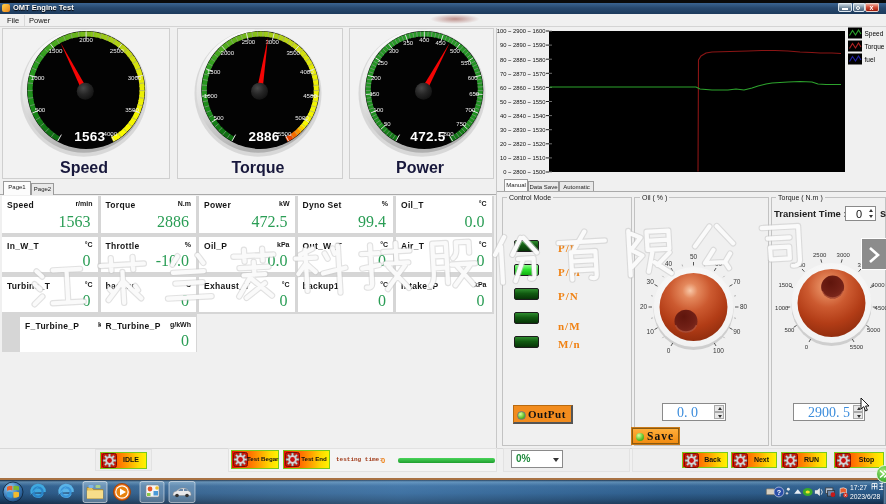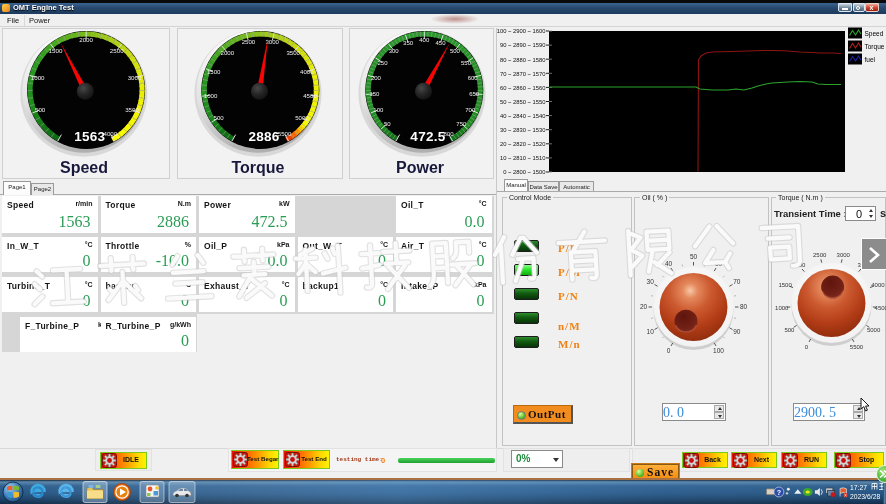--- a/index.html
+++ b/index.html
@@ -13,21 +13,21 @@
 .cval{position:absolute;right:7px;bottom:2px;font-family:"Liberation Serif",serif;font-size:16px;color:#2a9d55}
 .tab{position:absolute;font-size:6px;color:#222;text-align:center;border:1px solid #9a9a9a;border-bottom:none;background:#e9e9e9;padding-top:2px;white-space:nowrap}
 .tabon{background:#fcfcfc;z-index:3}
 .grp{position:absolute;border:1px solid #c2c2c2;background:#f0f0f0}
 .grplab{position:absolute;font-size:7px;color:#1a1a1a;background:#f0f0f0;padding:0 2px;z-index:2}
 .led{position:absolute;width:25px;height:11.5px;border:1px solid #1c1c1c;border-radius:2px}
 .ledoff{background:linear-gradient(180deg,#2e8c2e 0%,#115a11 45%,#073407 100%)}
 .ledon{background:linear-gradient(180deg,#8cff8c 0%,#2ee42e 45%,#0fae0f 100%)}
 .ledlab{position:absolute;font-family:'Liberation Serif',serif;font-size:11px;font-weight:bold;color:#f08214;letter-spacing:1px}
 .spin{position:absolute;background:#fff;border:1px solid #8a8a8a}
-.spinval{position:absolute;left:0;top:1px;font-family:"Liberation Serif",serif;font-size:14px;color:#3c8ddc}
+.spinval{position:absolute;left:14px;top:1px;font-family:"Liberation Serif",serif;font-size:14px;color:#3c8ddc}
 .btn{position:absolute;border:1px solid #79c91e;background:linear-gradient(90deg,#e81400 0%,#ff5a00 28%,#ff9c00 58%,#ffd800 82%,#fff200 100%);font-size:7.5px;font-weight:bold;color:#111;white-space:nowrap}
 .btxt{position:absolute;width:100%;text-align:center;padding-left:15px}
 .sunk{position:absolute;border:1px solid #e2e2e2;background:#eeeeee}
 </style></head>
 <body>
 <div id="screen">
 
 <div class="abs" style="left:0;top:0;width:886px;height:3px;background:#0a0a0a"></div>
 <div class="abs" style="left:0;top:3px;width:886px;height:11px;background:linear-gradient(180deg,#3a6492 0%,#27486e 45%,#1c3a5c 100%)"></div>
 <div class="abs" style="left:2px;top:3.5px;width:8px;height:8px;background:linear-gradient(135deg,#ffd24a,#e8821a);border-radius:2px"></div>
@@ -536,20 +536,25 @@
 <div class="cell" style="left:100.5px;top:196px;width:95.5px;height:36.5px">
       <span class="clab">Torque</span>
       <span class="cunit">N.m</span>
       <span class="cval">2886</span>
     </div>
 <div class="cell" style="left:199px;top:196px;width:95.5px;height:36.5px">
       <span class="clab">Power</span>
       <span class="cunit">kW</span>
       <span class="cval">472.5</span>
     </div>
+<div class="cell" style="left:297.5px;top:196px;width:95.5px;height:36.5px">
+      <span class="clab">Dyno Set</span>
+      <span class="cunit">%</span>
+      <span class="cval">99.4</span>
+    </div>
 <div class="cell" style="left:396px;top:196px;width:95.5px;height:36.5px">
       <span class="clab">Oil_T</span>
       <span class="cunit">°C</span>
       <span class="cval">0.0</span>
     </div>
 <div class="cell" style="left:2px;top:236.5px;width:95.5px;height:35.5px">
       <span class="clab">In_W_T</span>
       <span class="cunit">°C</span>
       <span class="cval">0</span>
     </div>
@@ -875,21 +880,21 @@
       </svg>
       <div class="btxt" style="top:2.5px;font-size:7px">Stop</div>
     </div>
 <div class="abs" style="left:336px;top:456px;font-size:6px;font-weight:bold;color:#a03a18;font-family:'Liberation Mono',monospace">testing time:</div>
 <div class="abs" style="left:381px;top:456px;font-size:7.5px;font-weight:bold;color:#f08214">0</div>
 <div class="abs" style="left:398px;top:458px;width:97px;height:5px;background:linear-gradient(180deg,#4ad45a,#1e9e2e);border-radius:2px"></div>
 <div class="abs" style="left:511px;top:450px;width:52px;height:18px;background:#fff;border:1px solid #8a8a8a">
 <div class="abs" style="left:4px;top:2px;font-size:10px;font-weight:bold;color:#1e8a3c">0%</div>
 <div class="abs" style="right:3px;top:7px;width:0;height:0;border-left:3px solid transparent;border-right:3px solid transparent;border-top:4px solid #333"></div>
 </div>
-<div class="abs" style="left:632px;top:464px;width:47px;height:16px;background:linear-gradient(180deg,#ffae3a,#f28c12);border:1px solid #8a5a10;outline:1px solid #c87a1a">
+<div class="abs" style="left:632px;top:428px;width:47px;height:16px;background:linear-gradient(180deg,#ffae3a,#f28c12);border:1px solid #8a5a10;outline:1px solid #c87a1a">
 <div class="abs" style="left:3px;top:4px;width:8px;height:8px;border-radius:50%;background:radial-gradient(circle at 35% 30%,#d6ff9a,#5abf2a 60%,#2a8a10)"></div>
 <div class="abs" style="left:14px;top:1px;font-family:'Liberation Serif',serif;font-weight:bold;font-size:11.5px;color:#111;letter-spacing:1px">Save</div>
 </div>
 
 <div class="abs" style="left:0;top:478px;width:886px;height:2px;background:#a87244"></div>
 <svg class="abs" style="left:0;top:480px" width="886" height="24" viewBox="0 0 886 24">
       <defs>
         <linearGradient id="tbg" x1="0" y1="0" x2="0" y2="1">
           <stop offset="0" stop-color="#11253c"></stop>
           <stop offset="0.08" stop-color="#5a87ad"></stop>

